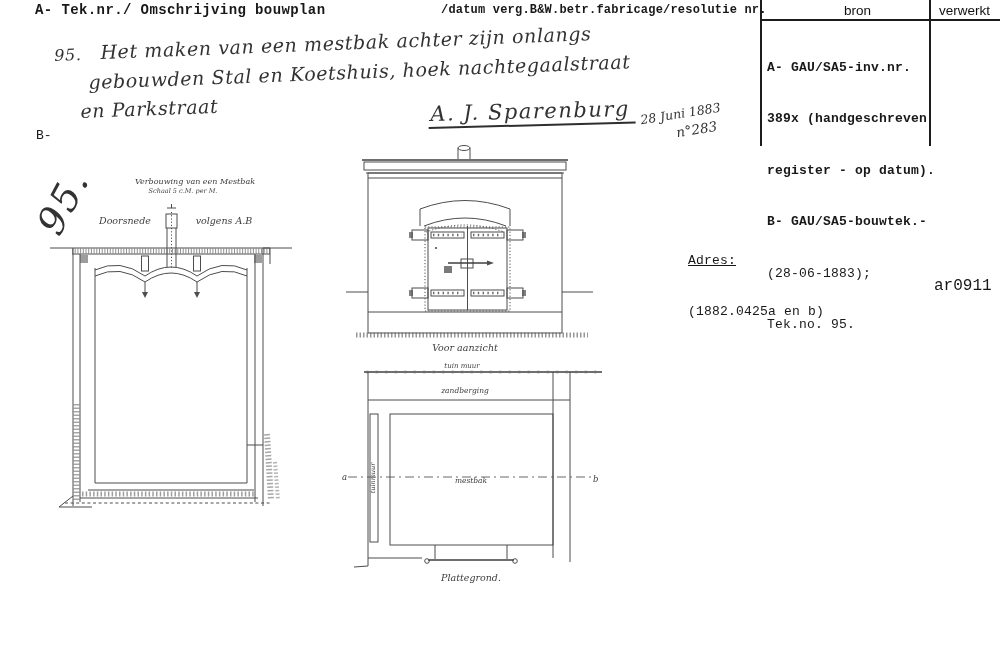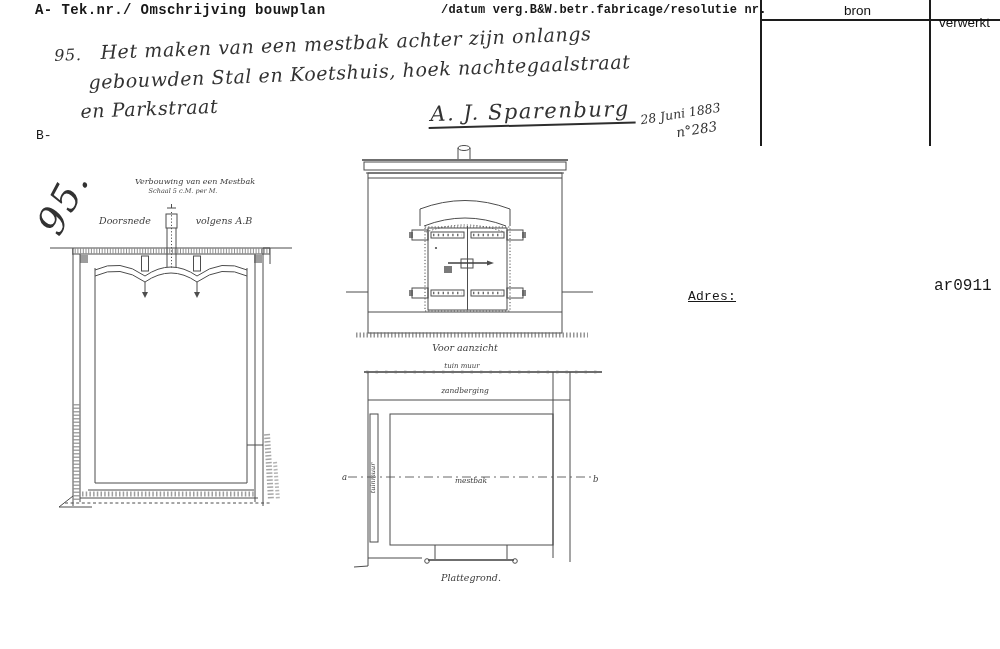--- a/index.html
+++ b/index.html
@@ -25,21 +25,21 @@
 
   
   .script { font-family:"DejaVu Serif", serif; font-style:italic; color:#323232; }
   .desc { font-size:19px; letter-spacing:.6px; transform:rotate(-2.2deg); transform-origin:left top; }
   .sig  { font-size:21px; letter-spacing:1.5px; border-bottom:2px solid #2e2e2e; padding:0 6px 1px 2px;
           transform:rotate(-1.5deg); transform-origin:left top; }
   .dateline { font-size:12.5px; transform:rotate(-9deg); }
   .big95 { font-size:38px; transform:rotate(-62deg); transform-origin:center; letter-spacing:2px; }
 
   
-  .addr-line { font-size:13px; line-height:15.2px; letter-spacing:.2px;margin-top:36px; }
+  .addr-line { font-size:13px; line-height:15.2px; letter-spacing:.2px; }
   .u { text-decoration:underline; }
 
   
   svg { position:absolute; overflow:visible; }
   .ln   { stroke:#4d4d4d; stroke-width:1; fill:none; }
   .lnb  { stroke:#3f3f3f; stroke-width:1.6; fill:none; }
   .dash { stroke-dasharray:3,2.6; }
   .dot  { stroke-dasharray:1.2,2; }
   .dashdot { stroke-dasharray:9,4,2,4; }
   .hatch { stroke:#6a6a6a; fill:none; }
@@ -51,35 +51,44 @@
 
 <div class="page">
 
   <div class="abs typed hdr-left">A- Tek.nr./ Omschrijving bouwplan</div>
   <div class="abs typed hdr-right">/datum verg.B&amp;W.betr.fabricage/resolutie nr.</div>
 
   <div class="vline" style="left:760px; top:0; height:146px;"></div>
   <div class="vline" style="left:929px; top:0; height:146px;"></div>
   <div class="hline" style="left:760px; top:19px; width:240px;"></div>
   <div class="abs tbl-hdr" style="left:760px; top:3px; width:195px;">bron</div>
-  <div class="abs tbl-hdr" style="left:929px; top:3px; width:71px;margin-top:12px;">verwerkt</div>
+  <div class="abs tbl-hdr" style="left:929px; top:3px; width:71px;">verwerkt</div>
+  <div class="abs" style="left:767px; top:24px;">
+    <div class="typed b src-line">A- GAU/SA5-inv.nr.</div>
+    <div class="typed b src-line">389x (handgeschreven</div>
+    <div class="typed b src-line">register - op datum).</div>
+    <div class="typed b src-line">B- GAU/SA5-bouwtek.-</div>
+    <div class="typed src-line">(28-06-1883);</div>
+    <div class="typed src-line">Tek.no. 95.</div>
+  </div>
 
   <div class="abs script desc" style="left:54px; top:46px; font-size:16px;">95.</div>
   <div class="abs script desc" style="left:100px; top:41px;">Het maken van een mestbak achter zijn onlangs</div>
   <div class="abs script desc" style="left:88px; top:71px;">gebouwden Stal en Koetshuis, hoek nachtegaalstraat</div>
   <div class="abs script desc" style="left:80px; top:100px;">en Parkstraat</div>
   <div class="abs script sig" style="left:428px; top:102px;">A. J. Sparenburg</div>
   <div class="abs script dateline" style="left:640px; top:106px;">28 Juni 1883</div>
   <div class="abs script dateline" style="left:676px; top:121px; font-size:13.5px;">n°283</div>
 
   <div class="abs typed" style="left:36px; top:128px; font-size:13px;">B-</div>
   <div class="abs script big95" style="left:30px; top:180px;">95.</div>
 
   <div class="abs" style="left:688px; top:217px;">
     <div class="typed addr-line u">Adres:</div>
+    <div class="typed addr-line">(1882.0425a en b)</div>
   </div>
   <div class="abs typed" style="left:934px; top:277px; font-size:16px;">ar0911</div>
 
   <svg style="left:30px; top:172px;" width="290" height="350" viewBox="0 0 290 350">
     <text class="svgtxt" x="165" y="12" font-size="8" text-anchor="middle">Verbouwing van een Mestbak</text>
     <text class="svgtxt" x="153" y="21" font-size="6.5" text-anchor="middle">Schaal 5 c.M. per M.</text>
     <text class="svgtxt" x="95" y="52" font-size="9.5" text-anchor="middle">Doorsnede</text>
     <text class="svgtxt" x="194" y="52" font-size="9.5" text-anchor="middle">volgens A.B</text>
 
     <g>

